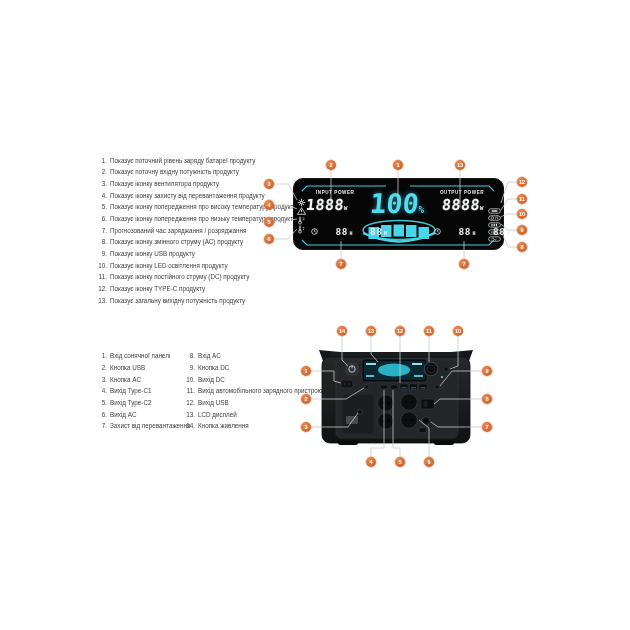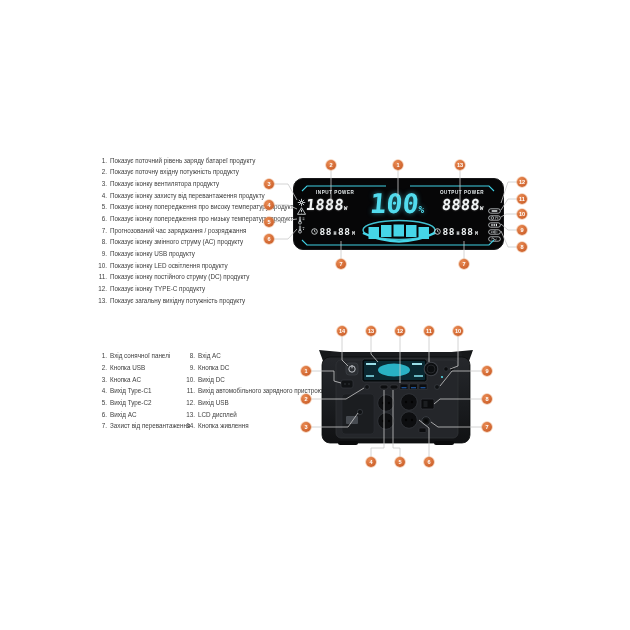--- a/index.html
+++ b/index.html
@@ -15,21 +15,21 @@
        border:1px solid #18181a;border-radius:10px;box-sizing:border-box;z-index:1;}
   .lcd .lbl{position:absolute;font-size:4.6px;font-weight:bold;letter-spacing:.55px;color:#e6ecee;white-space:nowrap;}
   .dig{position:absolute;font-family:"DejaVu Sans Mono",monospace;font-weight:bold;font-size:15px;
        color:#f2f5f6;transform:skewX(-6deg);letter-spacing:.5px;line-height:1;text-shadow:0 0 2px rgba(255,255,255,.35);}
   .dig .unit{font-size:5.5px;letter-spacing:0;}
   .pct{position:absolute;font-family:"DejaVu Sans Mono",monospace;font-weight:bold;font-size:27px;
        color:#52dcee;transform:skewX(-5deg);line-height:1;text-shadow:0 0 5px rgba(70,215,235,.55);}
   .pct .psign{font-size:10px;}
   .time{position:absolute;display:flex;align-items:center;gap:1.5px;color:#eef2f3;
         font-family:"DejaVu Sans Mono",monospace;font-weight:bold;}
-  .time .big{font-size:9.5px;letter-spacing:.5px;line-height:1;}
+  .time .big{font-size:9.5px;letter-spacing:.5px;line-height:1;margin-left:16px;}
   .time .sm{font-size:5px;margin-top:3px;line-height:1;}
   .sicon{position:absolute;}
   .pill{position:absolute;width:13px;height:6px;}
   
   .co{position:absolute;width:10px;height:10px;border-radius:50%;
       background:radial-gradient(circle at 35% 30%,#e98a52,#c4541f);
       color:#fff;font-size:5.6px;font-weight:bold;display:flex;align-items:center;justify-content:center;
       z-index:6;box-shadow:0 0 0 .8px rgba(233,156,104,.55);}
   #overlay{position:absolute;left:0;top:0;z-index:4;pointer-events:none;}
   #devsvg{position:absolute;left:315px;top:342px;z-index:1;}

